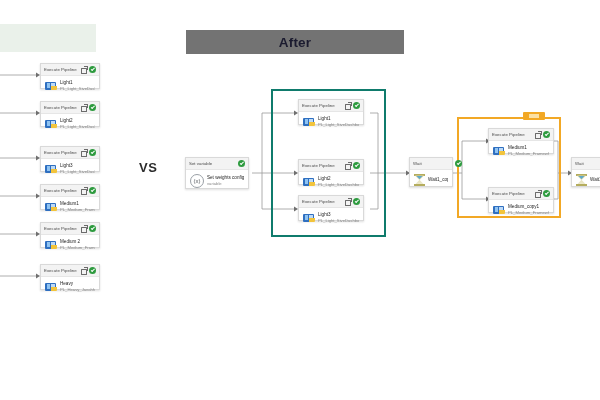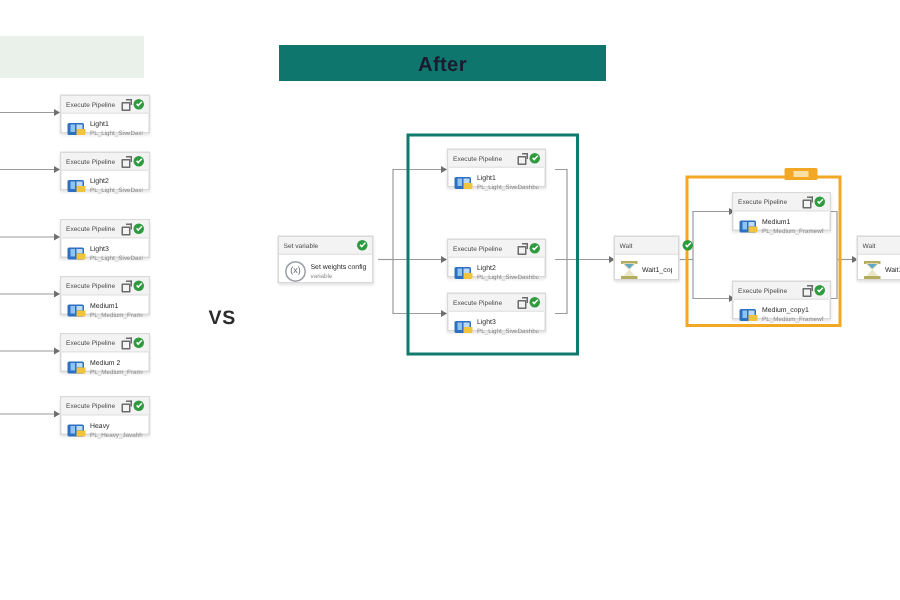--- a/index.html
+++ b/index.html
@@ -6,28 +6,28 @@
   body{
     width:600px;height:400px;overflow:hidden;background:#ffffff;
     font-family:"Liberation Sans","DejaVu Sans",sans-serif;
     position:relative;
   }
   .canvas{position:absolute;inset:0;}
 
   
   .band{position:absolute;display:flex;align-items:center;justify-content:center;}
   .band-before{left:-6px;top:24px;width:102px;height:28px;background:#eaf1ea;}
-  .band-after{left:186px;top:30px;width:218px;height:24px;background:#0f766e;}
+  .band-after{left:186px;top:30px;width:218px;height:24px;background:#737373;}
   .band-after .band-txt{
     font-size:13.5px;font-weight:700;color:#1b1b2f;letter-spacing:.2px;
   }
 
   .vs{
     position:absolute;left:139px;top:160px;
-    font-size:13px;font-weight:700;color:#2b2b2b;letter-spacing:.5px;margin-top:44px;
+    font-size:13px;font-weight:700;color:#2b2b2b;letter-spacing:.5px;
   }
 
   
   .group{position:absolute;box-sizing:border-box;}
   .group-green{left:271px;top:89px;width:115px;height:148px;border:2px solid #0f7b6c;background:rgba(255,255,255,0);}
   .group-orange{left:457px;top:117px;width:104px;height:101px;border:2px solid #f2a825;background:rgba(255,255,255,0);}
   .group-tab{
     position:absolute;left:64px;top:-7px;width:22px;height:8px;
     background:#f2a825;border-radius:1px;
   }

